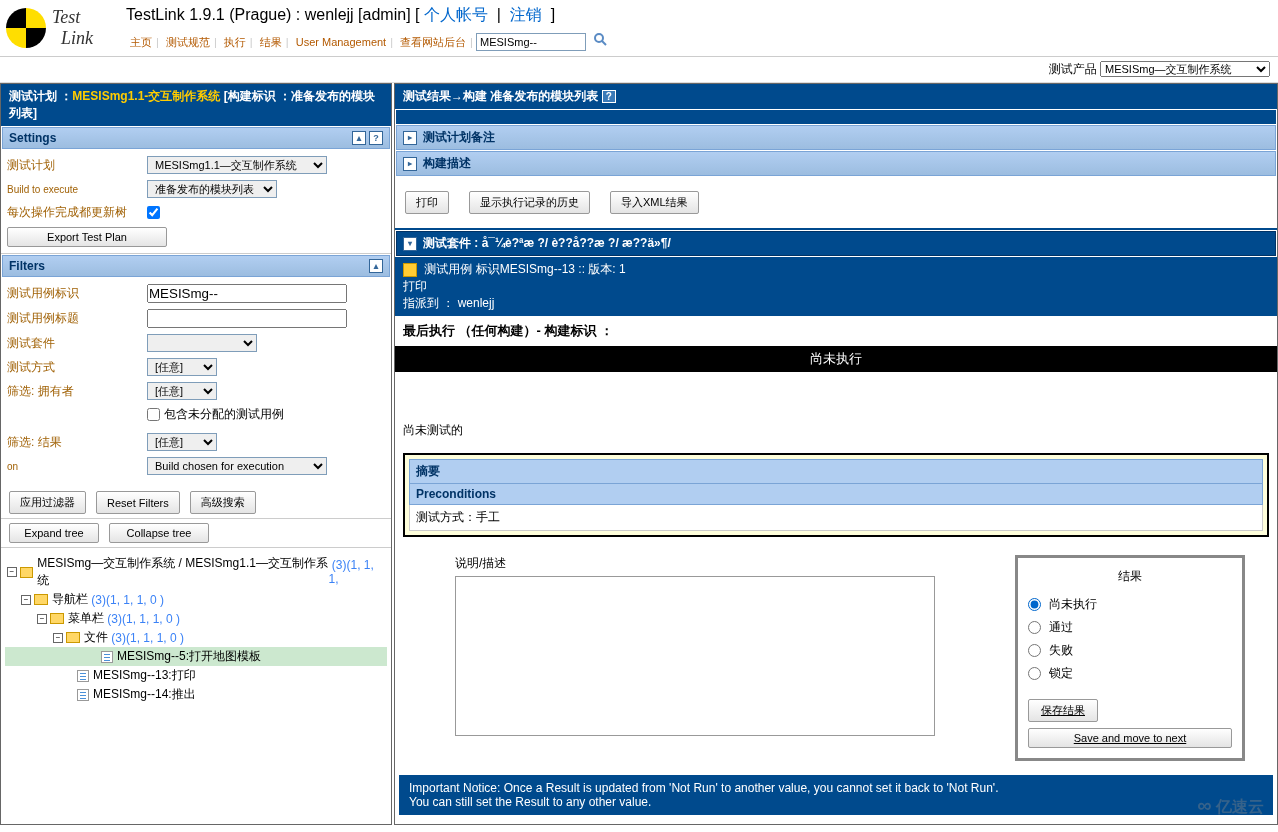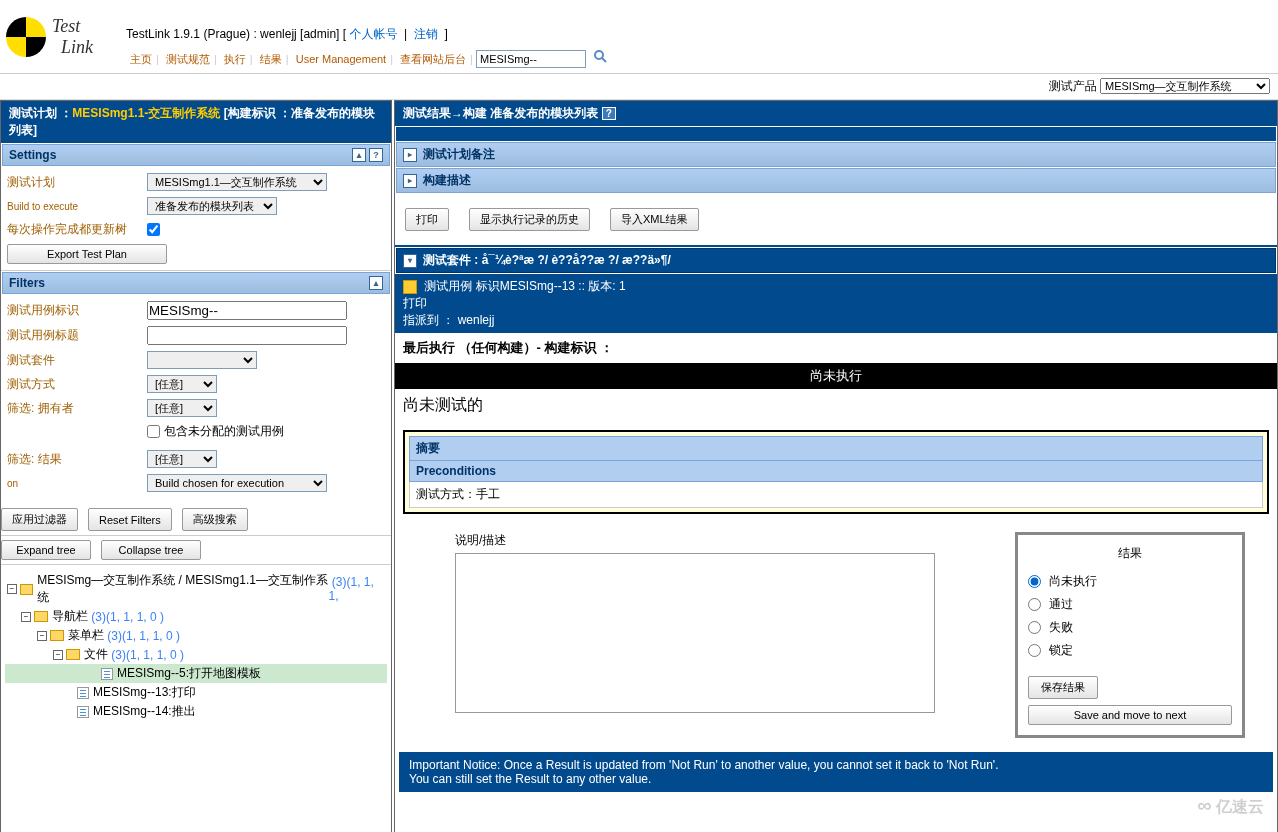--- a/index.html
+++ b/index.html
@@ -2,21 +2,21 @@
 <html><head>
 <meta charset="utf-8">
 <style>
 * { box-sizing: border-box; margin: 0; padding: 0; }
 body { font-family: Verdana, Arial, sans-serif; font-size: 11px; background: #fff; color: #000; }
 .topbar { display: flex; align-items: center; border-bottom: 1px solid #ccc; padding: 2px 6px; background: #fff; }
 .logo { width: 120px; height: 48px; display: flex; align-items: center; }
 .logo-circle { width: 40px; height: 40px; background: conic-gradient(#ffde00 0 90deg, #000 90deg 180deg, #ffde00 180deg 270deg, #000 270deg 360deg); border-radius: 50%; }
 .logo-text { font-family: cursive; font-size: 18px; color: #333; margin-left: 6px; font-style: italic; }
 .topbar-right { flex: 1; }
-.title-line { font-size: 12px; color: #000; padding: 3px 0; margin-top: 21px; }
+.title-line { font-size: 16px; color: #000; padding: 3px 0; }
 .title-line a { color: #0066cc; text-decoration: none; }
 .nav-line { padding: 3px 0; color: #999; }
 .nav-line a { color: #b35900; text-decoration: none; margin: 0 4px; }
 .nav-line .sep { color: #ccc; }
 .search-input { width: 110px; height: 18px; border: 1px solid #7f9db9; font-size: 11px; padding: 0 3px; }
 .search-icon { display: inline-block; width: 14px; height: 14px; margin-left: 4px; }
 .product-bar { text-align: right; padding: 4px 8px; background: #fff; border-bottom: 1px solid #ddd; font-size: 12px; }
 .product-bar select { font-size: 11px; width: 170px; }
 .layout { display: flex; height: 742px; }
 .left-panel { width: 392px; border: 1px solid #666; overflow-y: auto; background: #fff; }
@@ -28,51 +28,51 @@
 .mini-btn { width: 14px; height: 14px; border: 1px solid #336699; background: #fff; font-size: 9px; line-height: 12px; text-align: center; color: #336699; cursor: pointer; }
 .section-body { padding: 6px; }
 .form-row { display: flex; align-items: center; margin-bottom: 6px; font-size: 12px; }
 .form-row label { width: 140px; color: #a16207; }
 .form-row select, .form-row input[type=text] { border: 1px solid #7f9db9; font-size: 11px; padding: 1px 3px; }
 select.wide { width: 180px; }
 select.mid { width: 130px; }
 select.sm { width: 70px; }
 input.mid { width: 200px; }
 .btn { background: linear-gradient(#fff, #e4e4e4); border: 1px solid #999; padding: 3px 10px; font-size: 11px; cursor: pointer; border-radius: 2px; }
-.btn-row { display: flex; gap: 10px; padding: 4px 0; }
+.btn-row { display: flex; gap: 10px; padding: 4px 8px; }
 .tree { padding: 6px 4px; font-size: 12px; }
 .tree-item { display: flex; align-items: center; padding: 1px 2px; cursor: pointer; }
 .tree-item.sel { background: #cce8cf; }
 .tree-toggle { width: 10px; height: 10px; border: 1px solid #666; font-size: 8px; line-height: 8px; text-align: center; margin-right: 3px; background: #fff; }
 .folder-icon { width: 14px; height: 11px; background: #ffd766; border: 1px solid #cc9900; margin-right: 4px; }
 .file-icon { width: 12px; height: 12px; background: #fff; border: 1px solid #999; margin-right: 4px; position: relative; }
 .file-icon::after { content: ''; position: absolute; top: 2px; left: 2px; right: 2px; height: 1px; background: #4a90d9; box-shadow: 0 3px 0 #4a90d9, 0 6px 0 #4a90d9; }
 .counts { color: #3b82f6; }
 .collapse-bar { background: linear-gradient(#b1cef1, #9cbde0); border: 1px solid #7aa4d6; padding: 3px 6px; display: flex; align-items: center; gap: 6px; font-size: 12px; color: #003366; font-weight: bold; margin: 1px; }
 .toggle-tri { width: 14px; height: 14px; border: 1px solid #336699; background: #fff; display: flex; align-items: center; justify-content: center; font-size: 8px; color: #336699; }
 .action-row { padding: 14px 10px; display: flex; gap: 20px; border-bottom: 2px solid #004a8d; }
 .tc-header { background: #004a8d; color: #fff; padding: 4px 8px; font-size: 12px; }
 .tc-header .tc-icon { display: inline-block; width: 14px; height: 14px; background: #ffcc33; border: 1px solid #cc9900; vertical-align: middle; margin-right: 4px; }
 .tc-header a { color: #fff; text-decoration: none; }
 .exec-title { font-weight: bold; padding: 6px 8px; font-size: 13px; }
 .black-bar { background: #000; color: #fff; text-align: center; padding: 4px; font-size: 13px; }
-.info-text { padding: 6px 8px; font-size: 16px; }
+.info-text { padding: 6px 8px; font-size: 12px; margin-top: 44px; }
 .yellow-box { background: #ffffdc; border: 2px solid #000; margin: 8px; padding: 4px; }
 .yellow-box table { width: 100%; border-collapse: collapse; }
 .yellow-box th { background: #b1cef1; border: 1px solid #7aa4d6; text-align: left; padding: 3px 6px; font-size: 12px; color: #003366; font-weight: bold; }
 .yellow-box td { padding: 4px 6px; font-size: 12px; background: #fff; border: 1px solid #ccc; }
 .exec-form { display: flex; padding: 10px 20px 10px 60px; gap: 80px; }
 .desc-col label { display: block; text-align: left; margin-bottom: 4px; font-size: 12px; }
 .desc-col textarea { width: 480px; height: 160px; border: 1px solid #999; resize: none; }
 .result-box { border: 3px solid #888; padding: 10px; width: 230px; }
 .result-box .title { text-align: center; font-size: 12px; margin-bottom: 8px; }
 .radio-row { display: flex; align-items: center; gap: 8px; padding: 3px 0; font-size: 12px; }
 .radio-row input { accent-color: #0066cc; }
 .result-buttons { margin-top: 14px; display: flex; flex-direction: column; gap: 6px; }
-.result-buttons .btn { width: 100%; }
+.result-buttons .btn { width: 100%; text-decoration: underline; }
 .notice { background: #004a8d; color: #fff; padding: 6px 10px; font-size: 12px; margin: 4px; }
 hr.divider { border: none; border-top: 1px solid #ccc; }
 </style>
 </head>
 <body>
 
 <div class="topbar">
   <div class="logo">
     <div class="logo-circle"></div>
     <div class="logo-text">Test<br>&nbsp;&nbsp;Link</div>

